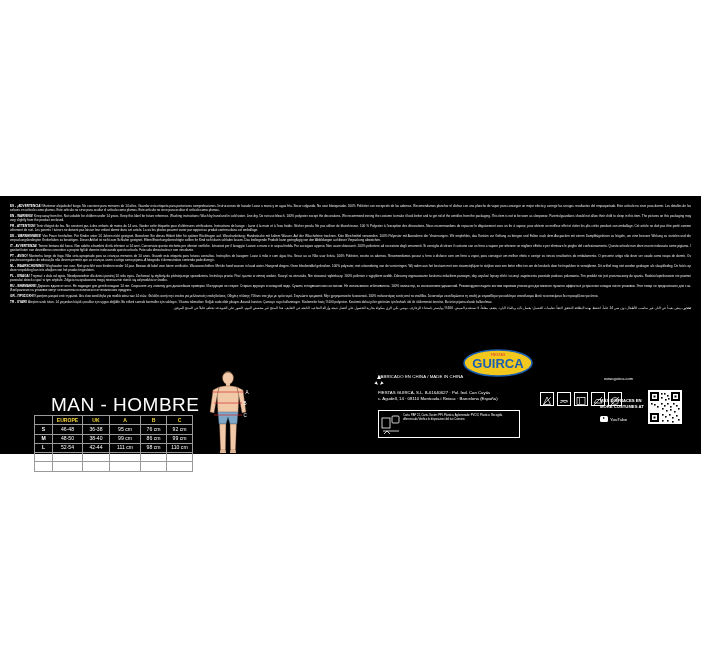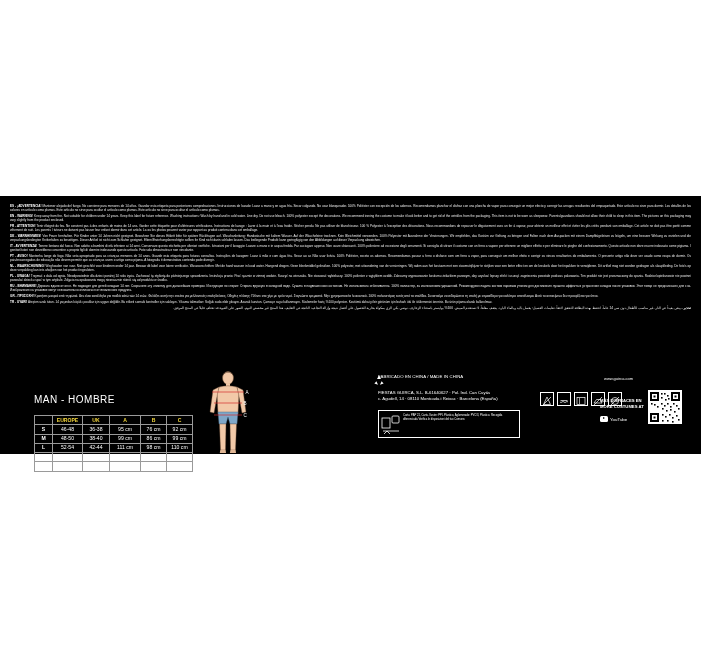--- a/index.html
+++ b/index.html
@@ -31,22 +31,22 @@
   .legal .arabic{direction:rtl;text-align:right;font-size:3.3px;line-height:1.5;}
 
   
   .lower{
     position:absolute;
     left:0;top:368px;
     width:701px;height:86px;
     color:#fff;
   }
   .title{
-    position:absolute;left:34px;top:26px;
-    font-size:10px;letter-spacing:.5px;font-weight:400;color:#fff;
+    position:absolute;left:51px;top:26px;
+    font-size:19px;letter-spacing:.5px;font-weight:400;color:#fff;
   }
   table.sizes{
     position:absolute;left:34px;top:47px;
     border-collapse:collapse;
     font-size:5.1px;
     color:#fff;
   }
   table.sizes th,table.sizes td{
     border:.5px solid #9a9a9a;
     padding:1.6px 0;
@@ -298,20 +298,27 @@
         </svg>
     </div>
     <div class="icbox">
       <svg width="12" height="12" viewBox="0 0 12 12">
           <circle cx="6" cy="6" r="3.5" fill="none" stroke="#fff" stroke-width=".7"></circle>
           <line x1="2" y1="10" x2="10" y2="2" stroke="#fff" stroke-width=".7"></line>
         </svg>
     </div>
   </div>
 
+  <div class="guirca">
+    <svg width="72" height="30" viewBox="0 0 72 30">
+      <ellipse cx="36" cy="15" rx="34" ry="13" fill="#f3c81e" stroke="#1a5fb4" stroke-width="1.6"></ellipse>
+      <text x="36" y="20" text-anchor="middle" font-size="13" font-weight="700" fill="#1a5fb4" font-family="Liberation Sans, sans-serif">GUIRCA</text>
+      <text x="36" y="7.5" text-anchor="middle" font-size="3.6" fill="#d33" font-family="Liberation Sans, sans-serif">FIESTAS</text>
+    </svg>
+  </div>
 
   <div class="web">www.guirca.com</div>
 
   <div class="more">
     <div>MÁS DISFRACES EN</div>
     <div>MORE COSTUMES AT</div>
   </div>
 
   <div class="yt">
     <span class="ytbox"></span>

